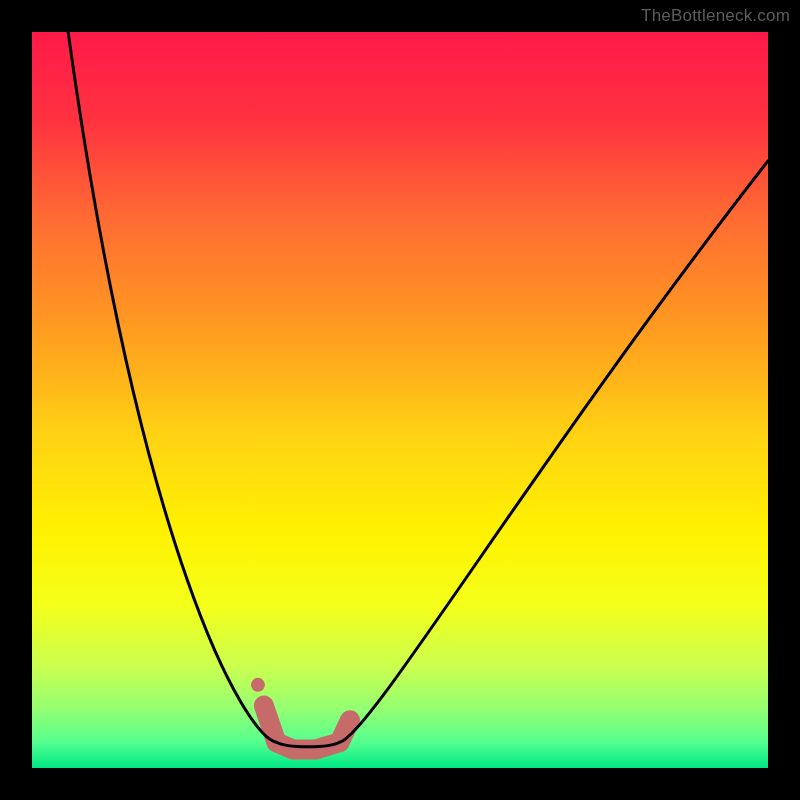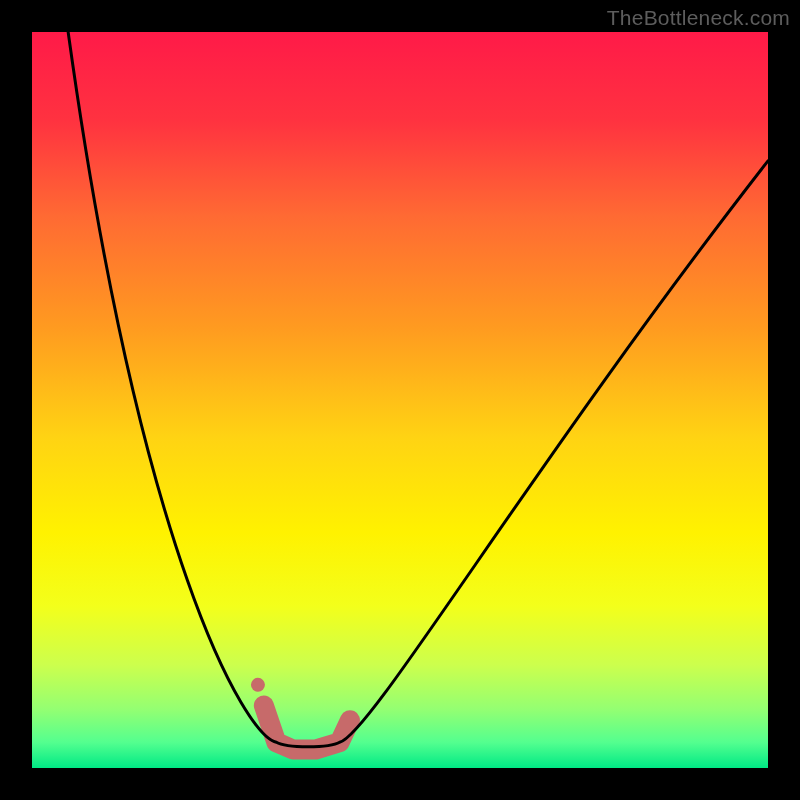--- a/index.html
+++ b/index.html
@@ -29,21 +29,21 @@
   }
   .gradient {
     position: absolute;
     inset: 0;
   }
   .watermark {
     position: absolute;
     top: 6px;
     right: 10px;
     color: #5d5d5d;
-    font-size: 21px;
+    font-size: 17px;
     letter-spacing: 0.2px;
     font-weight: 400;
   }
   svg.curve {
     position: absolute;
     inset: 0;
     width: 100%;
     height: 100%;
   }
 </style>

